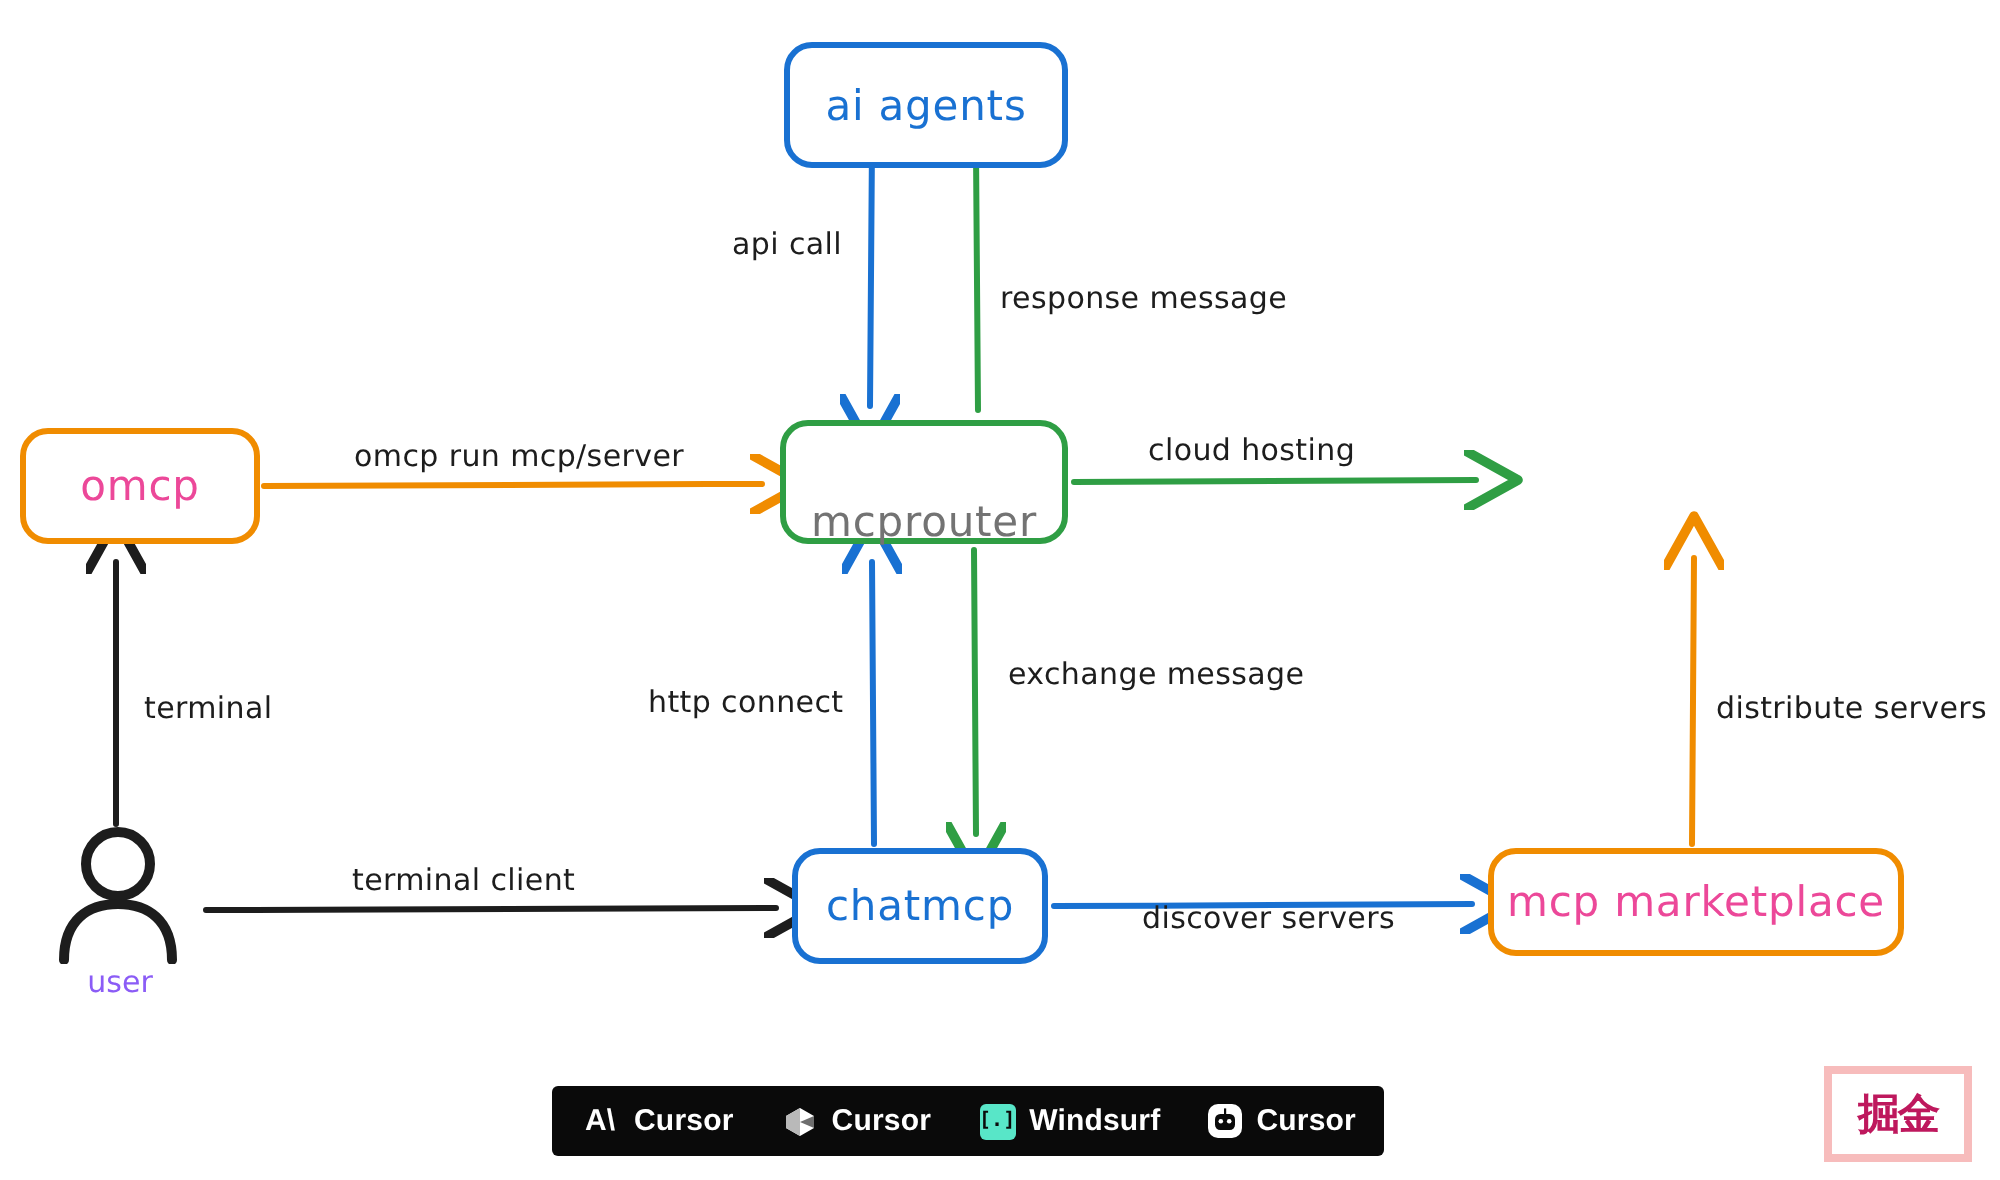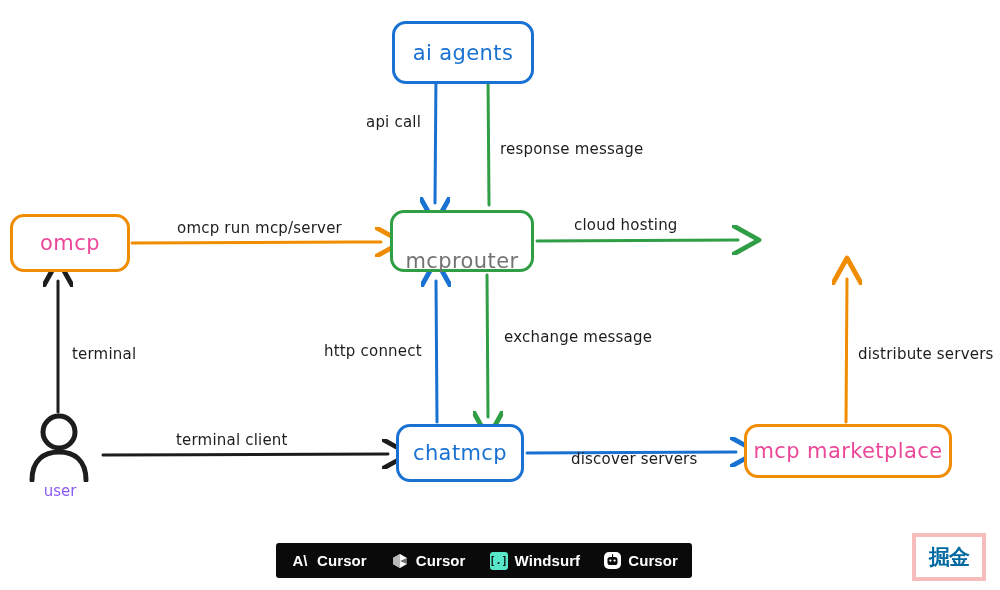--- a/index.html
+++ b/index.html
@@ -158,21 +158,21 @@
     width: 74px;
     height: 48px;
     border: 4px solid #f7bcbc;
     box-sizing: border-box;
     display: flex;
     align-items: center;
     justify-content: center;
     z-index: 6;
   }
   #watermark .seal-text {
-    color: #0369a1;
+    color: #be185d;
     font-family: "DejaVu Sans", sans-serif;
     font-size: 21px;
     font-weight: bold;
     letter-spacing: -1px;
     line-height: 1;
   }
 </style>
 </head>
 <body>
 

